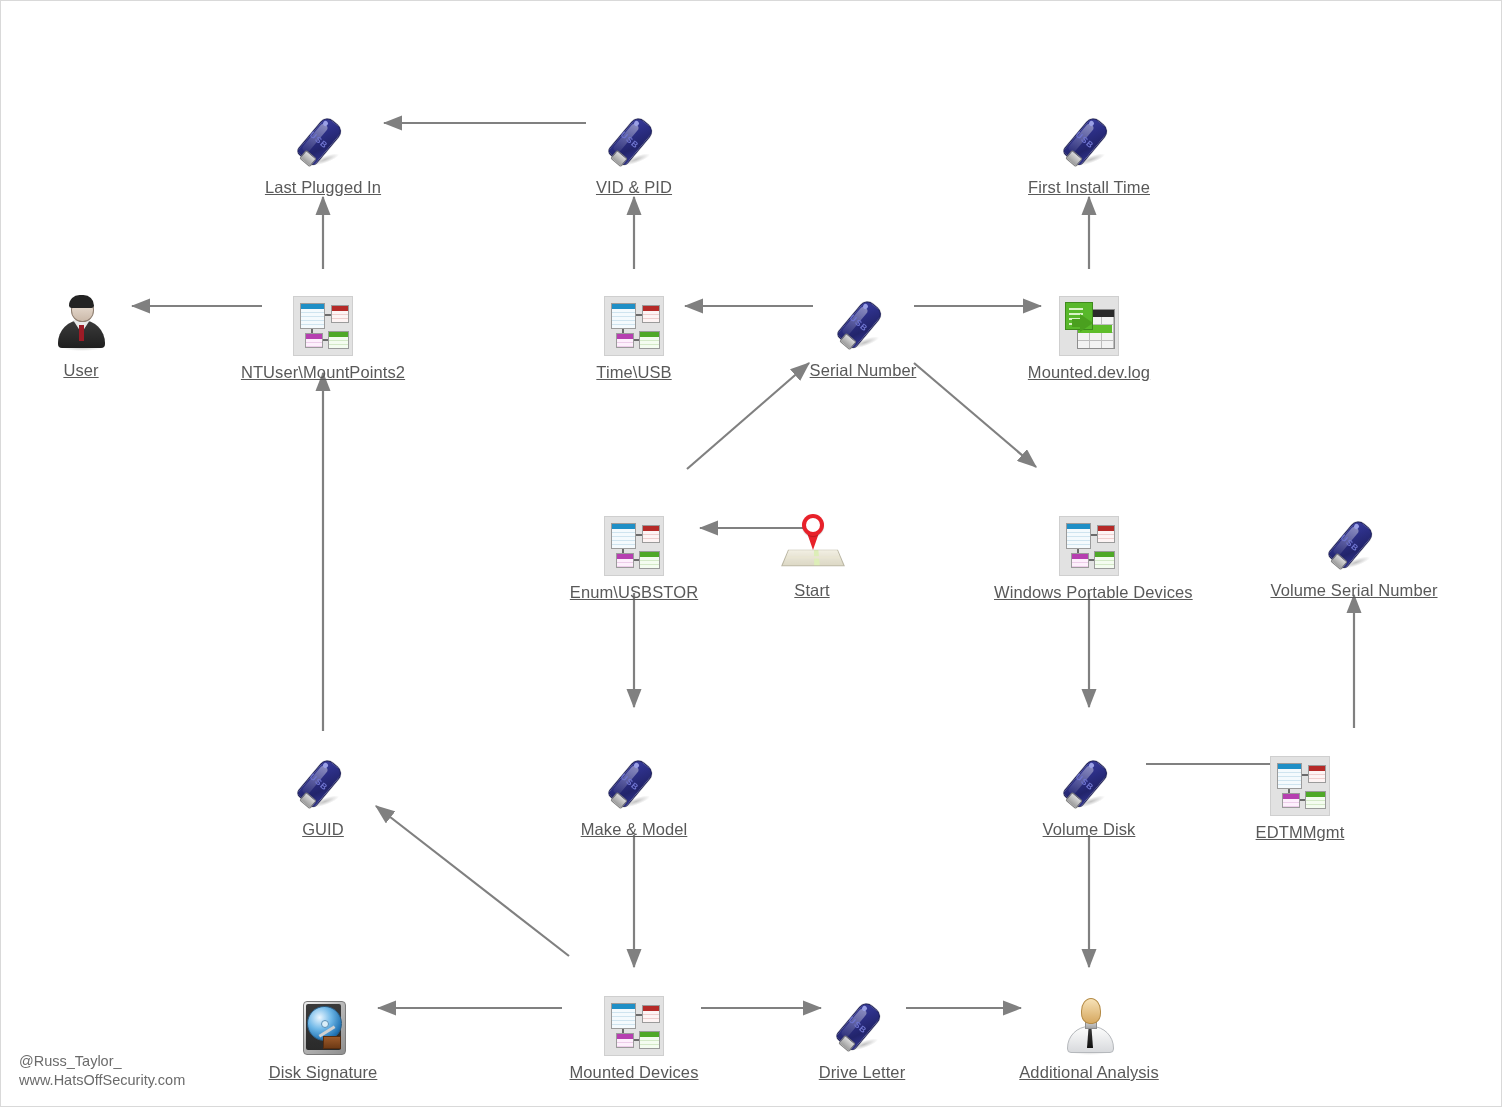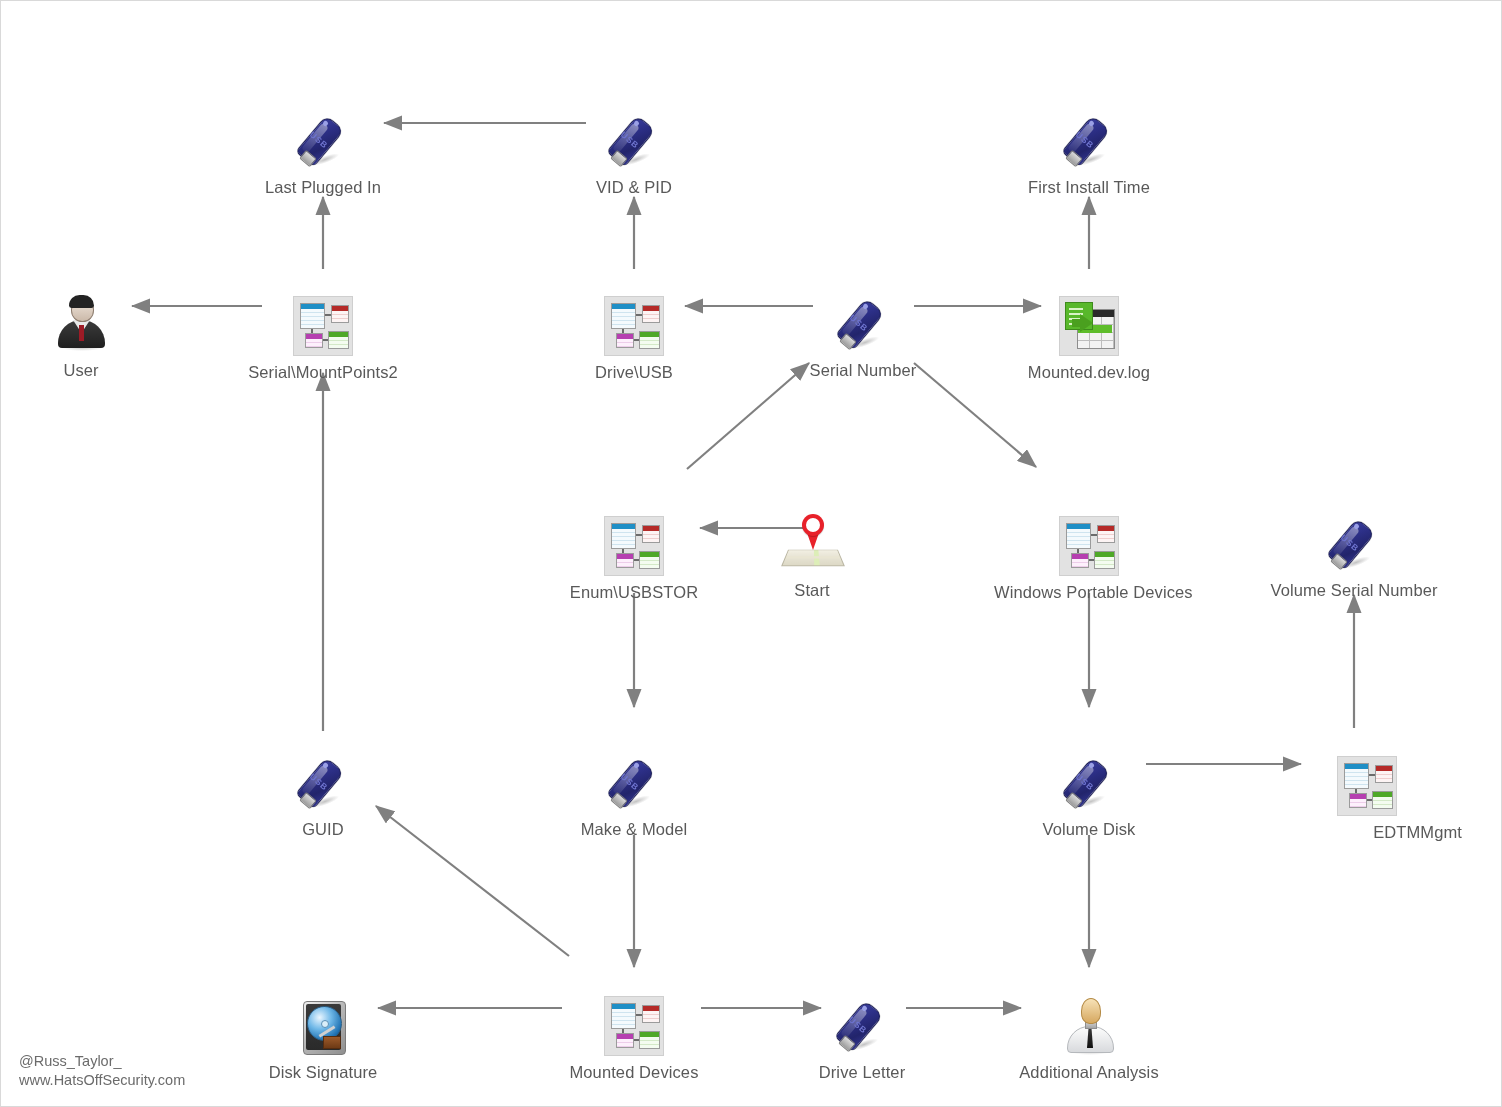--- a/index.html
+++ b/index.html
@@ -35,20 +35,21 @@
     align-items:flex-end;
     justify-content:center;
   }
   .node .label{
     margin-top:6px;
     font-size:16.5px;
     color:#595959;
     letter-spacing:0.1px;
     line-height:20px;
     white-space:nowrap;
+    text-decoration:underline;
   }
 
   
   .ico-usb{
     position:relative;
     width:62px;height:62px;
   }
   .ico-usb .body{
     position:absolute;
     left:16px; top:8px;
@@ -404,21 +405,21 @@
             <div class="tbl t3">
               <div class="hd"></div>
               <div class="rows"></div>
             </div>
             <div class="tbl t4">
               <div class="hd"></div>
               <div class="rows"></div>
             </div>
           </div>
         </div>
-        <div class="label">Serial\MountPoints2</div>
+        <div class="label">NTUser\MountPoints2</div>
       </div>
       <div class="node" style="left: 633px; top: 285px;">
         <div class="icon-wrap">
           <div class="ico-reg">
             <div class="ln l1"></div>
             <div class="ln l2"></div>
             <div class="ln l3"></div>
             <div class="tbl t1">
               <div class="hd"></div>
               <div class="rows"></div>
@@ -430,21 +431,21 @@
             <div class="tbl t3">
               <div class="hd"></div>
               <div class="rows"></div>
             </div>
             <div class="tbl t4">
               <div class="hd"></div>
               <div class="rows"></div>
             </div>
           </div>
         </div>
-        <div class="label">Drive\USB</div>
+        <div class="label">Time\USB</div>
       </div>
       <div class="node" style="left: 862px; top: 283px;">
         <div class="icon-wrap">
           <div class="ico-usb">
             <div class="shadow"></div>
             <div class="body"></div>
             <div class="gloss"></div>
             <div class="dot"></div>
             <div class="txt">USB</div>
             <div class="plug"></div>
@@ -582,21 +583,21 @@
             <div class="shadow"></div>
             <div class="body"></div>
             <div class="gloss"></div>
             <div class="dot"></div>
             <div class="txt">USB</div>
             <div class="plug"></div>
           </div>
         </div>
         <div class="label">Volume Disk</div>
       </div>
-      <div class="node" style="left: 1366px; top: 745px; text-align: right;">
+      <div class="node" style="left: 1299px; top: 745px;">
         <div class="icon-wrap">
           <div class="ico-reg">
             <div class="ln l1"></div>
             <div class="ln l2"></div>
             <div class="ln l3"></div>
             <div class="tbl t1">
               <div class="hd"></div>
               <div class="rows"></div>
             </div>
             <div class="tbl t2">

